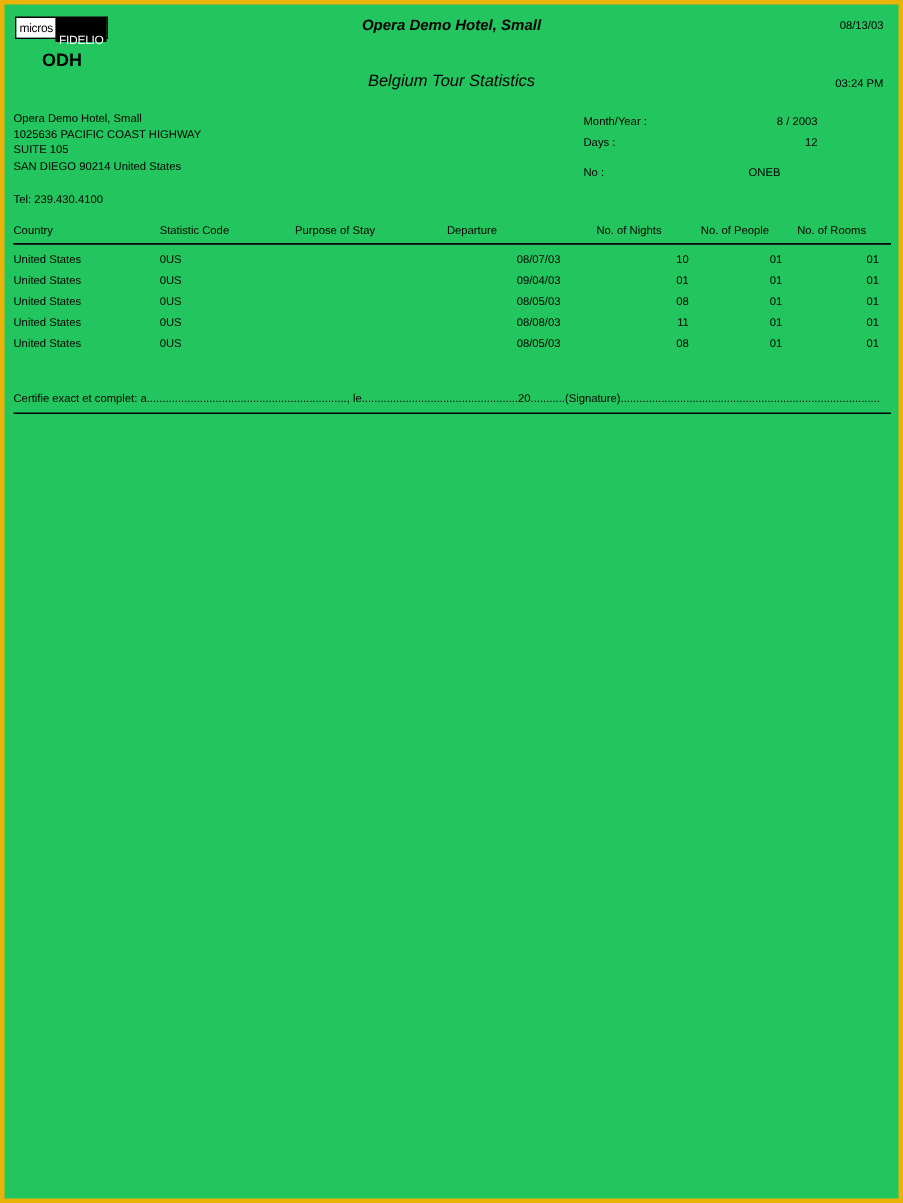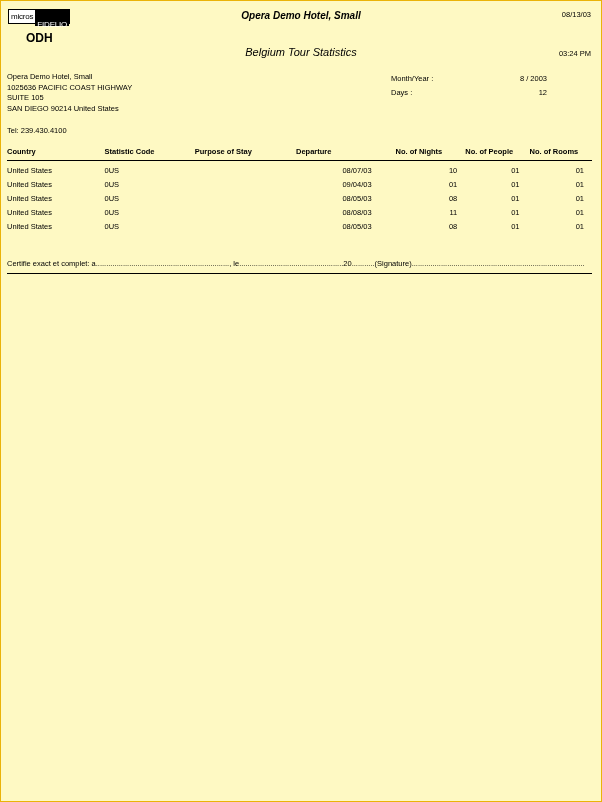--- a/index.html
+++ b/index.html
@@ -9,22 +9,22 @@
   }
   body {
     font-family: "Liberation Sans", sans-serif;
     color: #000000;
   }
   .page {
     position: relative;
     width: 602px;
     height: 802px;
     box-sizing: border-box;
-    border: 1px solid #eab308;
-    background: #fef9c3;
+    border: 3px solid #eab308;
+    background: #22c55e;
     overflow: hidden;
   }
   .logo {
     position: absolute;
     left: 7px;
     top: 8px;
     border: 1px solid #000;
     display: flex;
     align-items: stretch;
     height: 13px;
@@ -122,21 +122,21 @@
   }
   table.data {
     position: absolute;
     left: 6px;
     top: 146px;
     width: 585px;
     border-collapse: collapse;
     font-size: 7.5px;
   }
   table.data th {
-    font-weight: bold;
+    font-weight: normal;
     text-align: left;
     padding: 0 0 4px 0;
     border-bottom: 1px solid #000;
   }
   table.data td {
     padding: 5px 0 0 0;
     vertical-align: top;
   }
   .col-country { width: 104px; }
   .col-stat { width: 96px; }
@@ -192,20 +192,24 @@
 
   <div class="meta">
     <div class="meta-row">
       <span class="meta-label">Month/Year :</span>
       <span class="meta-value">8 / 2003</span>
     </div>
     <div class="meta-row">
       <span class="meta-label">Days :</span>
       <span class="meta-value">12</span>
     </div>
+    <div class="meta-row noval" style="margin-top:6px;">
+      <span class="meta-label">No :</span>
+      <span class="meta-value">ONEB</span>
+    </div>
   </div>
 
   <table class="data">
     <thead>
       <tr>
         <th class="col-country">Country</th>
         <th class="col-stat">Statistic Code</th>
         <th class="col-purpose">Purpose of Stay</th>
         <th class="col-dep">Departure</th>
         <th class="col-nights">No. of Nights</th>

